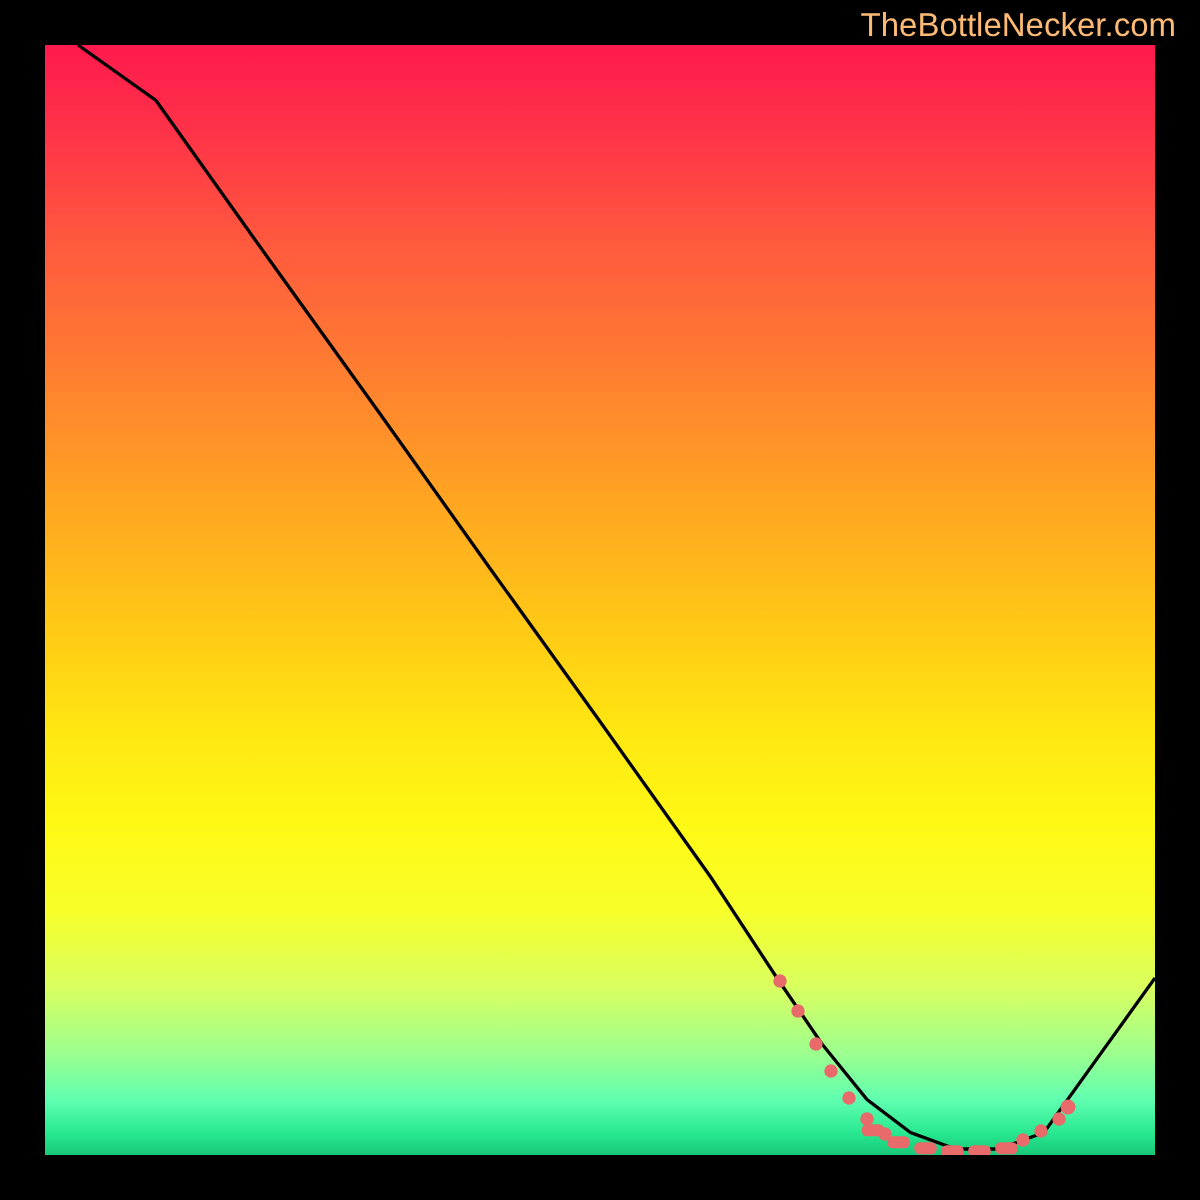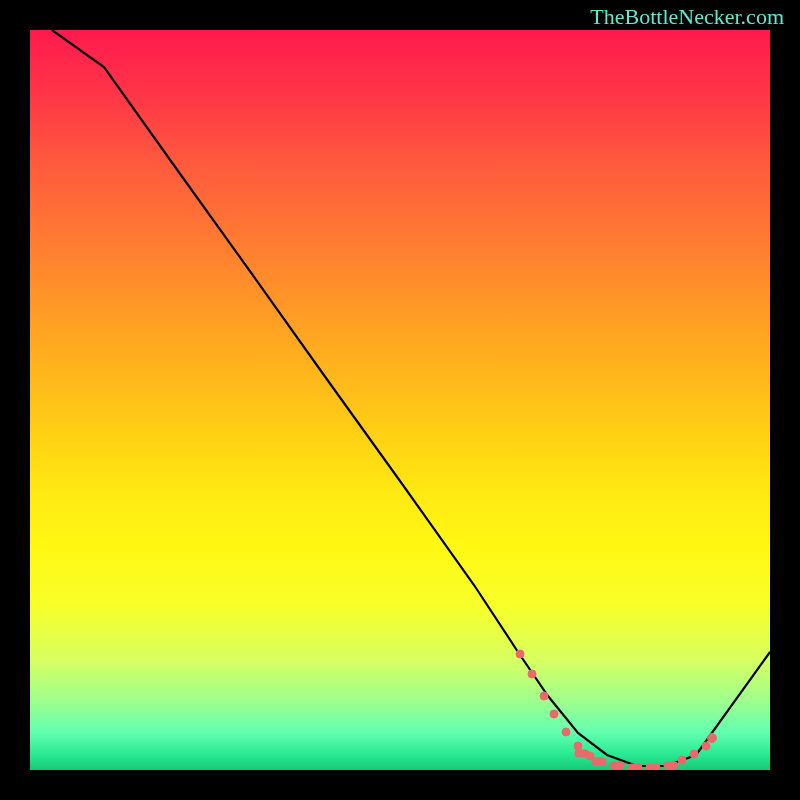--- a/index.html
+++ b/index.html
@@ -8,25 +8,24 @@
     height: 800px;
     background: #000;
     position: relative;
     font-family: Arial, sans-serif;
     overflow: hidden;
   }
   .watermark {
     position: absolute;
     top: 4px;
     right: 16px;
-    color: #5eead4;
+    color: #fdba74;
     font-size: 22px;
     font-weight: 500;
     z-index: 10;
-    font-family: Liberation Serif, serif;
   }
   .plot-area {
     position: absolute;
     left: 30px;
     top: 30px;
     width: 740px;
     height: 740px;
     background: linear-gradient(to bottom,
       #ff1a4d 0%,
       #ff3348 8%,

